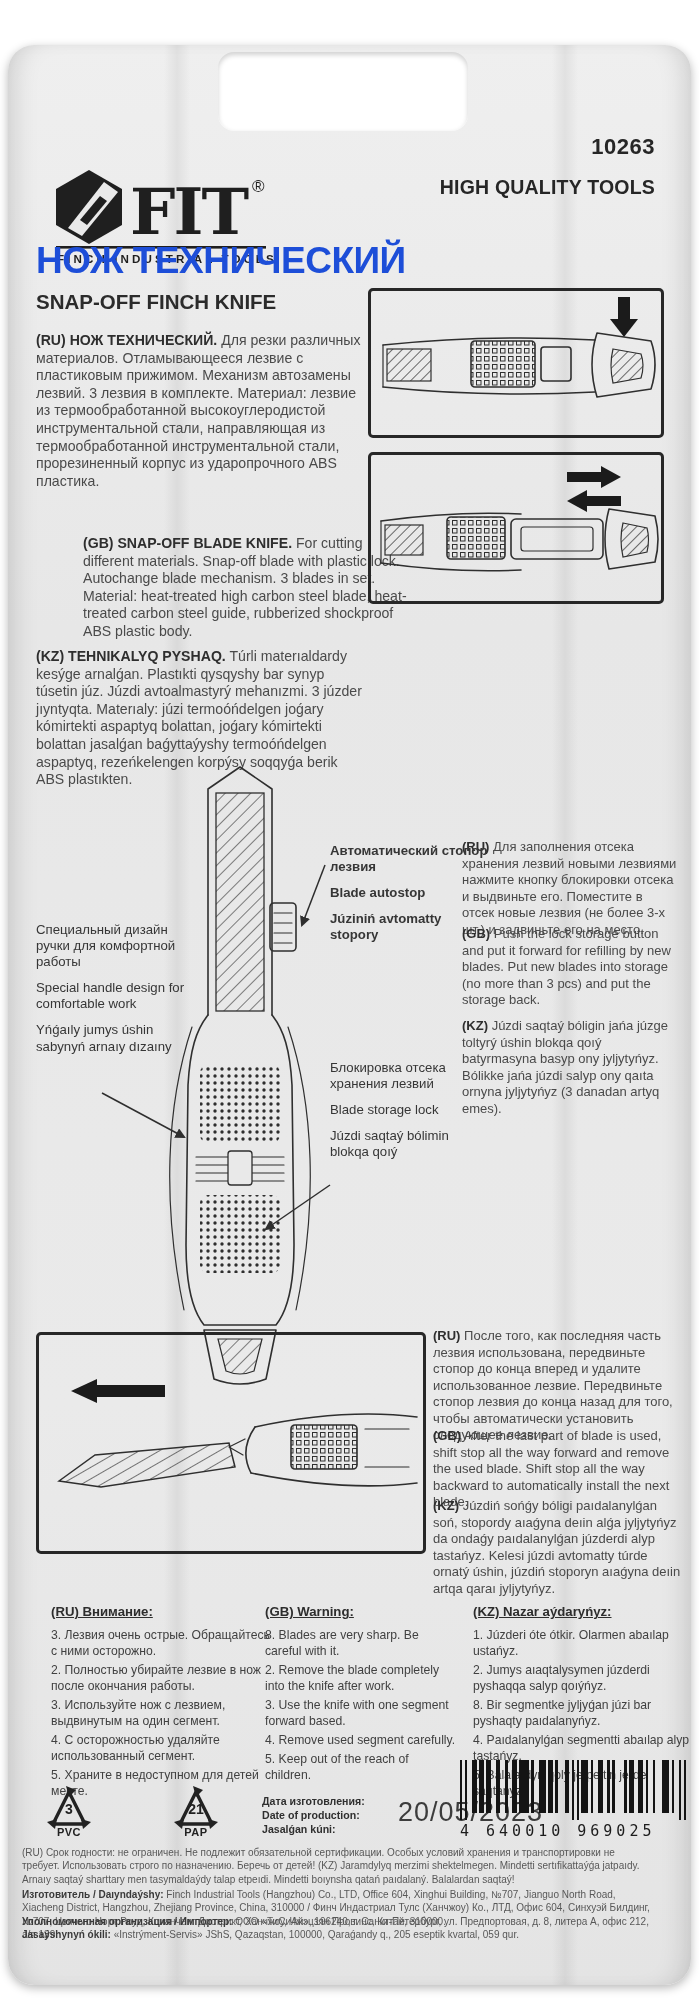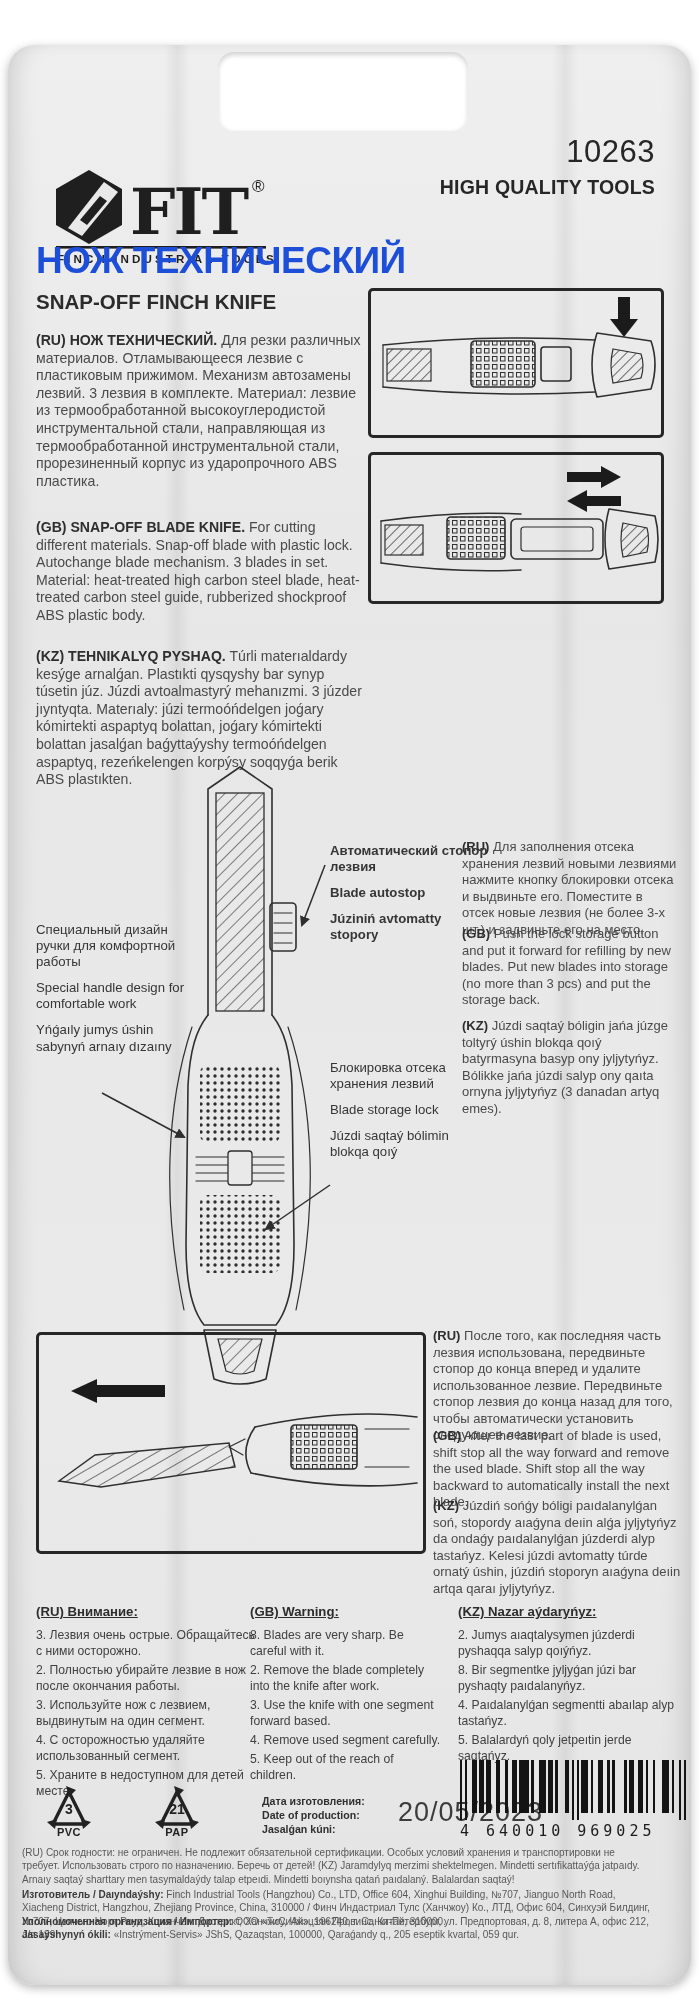--- a/index.html
+++ b/index.html
@@ -11,34 +11,34 @@
         border-radius:26px;
         box-shadow:inset 20px 0 30px -20px rgba(0,0,0,.20),
                    inset -20px 0 30px -20px rgba(0,0,0,.20),
                    0 3px 10px rgba(0,0,0,.28);}
   .crease{position:absolute;top:45px;height:1940px;width:26px;
           background:linear-gradient(90deg,rgba(0,0,0,0) 0%,rgba(0,0,0,.06) 50%,rgba(0,0,0,0) 100%);}
   .hang-slot{position:absolute;left:218px;top:52px;width:250px;height:78px;background:#ffffff;
              border-radius:16px;box-shadow:inset 0 3px 5px rgba(0,0,0,.18),0 1px 0 rgba(255,255,255,.6);}
   .abs{position:absolute;}
   .sku{position:absolute;right:44px;top:134px;width:280px;text-align:right;
-       font-size:31px;font-weight:normal;color:#262626;letter-spacing:.5px;}
+       font-size:22px;font-weight:bold;color:#262626;letter-spacing:.5px;}
   .tagline{position:absolute;right:44px;top:176px;width:300px;text-align:right;
        font-size:19.5px;font-weight:bold;color:#262626;letter-spacing:.2px;}
   .title-ru{position:absolute;left:36px;top:240px;font-size:37px;font-weight:bold;
        color:#1d4ed8;letter-spacing:-.5px;}
   .title-en{position:absolute;left:36px;top:290px;font-size:20.5px;font-weight:bold;color:#2b2b2b;}
   .desc{position:absolute;left:36px;width:332px;font-size:14.1px;line-height:1.25;
         color:#4a4a4a;margin:0;}
   .lead{font-weight:bold;color:#2e2e2e;}
   .box{position:absolute;border:3px solid #272727;border-radius:5px;}
   .feature{position:absolute;font-size:13.2px;line-height:1.22;color:#363636;}
   .feature > div{margin-bottom:10px;}
   .instr{position:absolute;font-size:13px;line-height:1.27;color:#4a4a4a;margin:0;}
-  .warn{position:absolute;top:1604px;}
+  .warn{position:absolute;top:1604px;margin-left:15px;}
   .warn-h{font-size:13.2px;font-weight:bold;text-decoration:underline;color:#2d2d2d;margin-bottom:9px;}
   .witem{font-size:12.2px;line-height:1.31;color:#414141;margin-bottom:3px;}
   .recycle{position:absolute;top:1784px;width:66px;text-align:center;}
   .rec-tri{display:block;margin:0 auto;}
   .rec-code{position:absolute;left:0;top:17px;width:66px;text-align:center;
             font-size:14px;font-weight:bold;color:#222;}
   .rec-mat{font-size:11px;font-weight:bold;color:#222;margin-top:-4px;letter-spacing:.5px;}
   .datebox{position:absolute;left:262px;top:1795px;font-size:10.6px;font-weight:bold;
            line-height:1.3;color:#2f2f2f;}
   .dateval{position:absolute;left:398px;top:1797px;font-size:27px;color:#3c3c3c;letter-spacing:1px;}
@@ -72,21 +72,21 @@
     <rect x="0" y="78" width="210" height="2.6" fill="#1f1f1f"></rect>
     <text x="1" y="95" font-size="11.6" font-weight="bold" letter-spacing="3.1" fill="#1f1f1f">FINCH INDUSTRIAL TOOLS</text>
   </svg>
   <div class="sku">10263</div>
   <div class="tagline">HIGH QUALITY TOOLS</div>
 
   <div class="title-ru">НОЖ ТЕХНИЧЕСКИЙ</div>
   <div class="title-en">SNAP-OFF FINCH KNIFE</div>
 
   <p class="desc" style="top:332px;"><span class="lead">(RU) НОЖ ТЕХНИЧЕСКИЙ.</span> <span>Для резки различных материалов. Отламывающееся лезвие с пластиковым прижимом. Механизм автозамены лезвий. 3 лезвия в комплекте. Материал: лезвие из термообработанной высокоуглеродистой инструментальной стали, направляющая из термообработанной инструментальной стали, прорезиненный корпус из ударопрочного ABS пластика.</span></p>
-  <p class="desc" style="top:519px;"><span class="lead">(GB) SNAP-OFF BLADE KNIFE.</span> <span>For cutting different materials. Snap-off blade with plastic lock. Autochange blade mechanism. 3 blades in set. Material: heat-treated high carbon steel blade, heat-treated carbon steel guide, rubberized shockproof ABS plastic body.</span></p>
+  <p class="desc" style="top:535px;margin-left:47px;"><span class="lead">(GB) SNAP-OFF BLADE KNIFE.</span> <span>For cutting different materials. Snap-off blade with plastic lock. Autochange blade mechanism. 3 blades in set. Material: heat-treated high carbon steel blade, heat-treated carbon steel guide, rubberized shockproof ABS plastic body.</span></p>
   <p class="desc" style="top:648px;"><span class="lead">(KZ) TEHNIKALYQ PYSHAQ.</span> <span>Túrli materıaldardy kesýge arnalǵan. Plastıkti qysqyshy bar synyp túsetin júz. Júzdi avtoalmastyrý mehanızmi. 3 júzder jıyntyqta. Materıaly: júzi termoóńdelgen joǵary kómirtekti aspaptyq bolattan, joǵary kómirtekti bolattan jasalǵan baǵyttaýyshy termoóńdelgen aspaptyq, rezeńkelengen korpýsy soqqyǵa berik ABS plastıkten.</span></p>
 
   <div class="box" style="left:368px;top:288px;width:290px;height:144px;">
     <svg width="290" height="144" viewBox="0 0 290 144">
       <defs>
         <pattern id="b1h" width="7" height="7" patternUnits="userSpaceOnUse" patternTransform="rotate(45)">
           <line x1="0" y1="0" x2="0" y2="7" stroke="#2f2f2f" stroke-width="1.4"></line>
         </pattern>
         <pattern id="b1g" width="8" height="8" patternUnits="userSpaceOnUse">
           <rect x="1.5" y="1.5" width="4.5" height="4.5" fill="none" stroke="#2f2f2f" stroke-width="1"></rect>
@@ -226,37 +226,38 @@
   <div class="warn" style="left:250px;width:192px;">
     <div class="warn-h">(GB) Warning:</div>
     <div class="witem">8. Blades are very sharp. Be careful with it.</div>
     <div class="witem">2. Remove the blade completely into the knife after work.</div>
     <div class="witem">3. Use the knife with one segment forward based.</div>
     <div class="witem">4. Remove used segment carefully.</div>
     <div class="witem">5. Keep out of the reach of children.</div>
   </div>
   <div class="warn" style="left:458px;width:222px;">
     <div class="warn-h">(KZ) Nazar aýdaryńyz:</div>
+    <div class="witem">1. Júzderi óte ótkir. Olarmen abaılap ustańyz.</div>
     <div class="witem">2. Jumys aıaqtalysymen júzderdi pyshaqqa salyp qoıýńyz.</div>
     <div class="witem">8. Bir segmentke jyljyǵan júzi bar pyshaqty paıdalanyńyz.</div>
     <div class="witem">4. Paıdalanylǵan segmentti abaılap alyp tastańyz.</div>
     <div class="witem">5. Balalardyń qoly jetpeıtin jerde saqtańyz.</div>
   </div>
 
   <div class="recycle" style="left:36px;">
     <svg class="rec-tri" width="60" height="46" viewBox="0 0 60 46">
       <path d="M14,40 L30,8 L46,40 Z" fill="none" stroke="#222" stroke-width="3.4" stroke-linejoin="round"></path>
       <polygon points="27,2 37,6 30,13" fill="#222"></polygon>
       <polygon points="52,38 44,45 42,35" fill="#222"></polygon>
       <polygon points="8,38 16,45 18,35" fill="#222"></polygon>
     </svg>
     <div class="rec-code">3</div>
     <div class="rec-mat">PVC</div>
   </div>
-  <div class="recycle" style="left:144px;">
+  <div class="recycle" style="left:163px;">
     <svg class="rec-tri" width="60" height="46" viewBox="0 0 60 46">
       <path d="M14,40 L30,8 L46,40 Z" fill="none" stroke="#222" stroke-width="3.4" stroke-linejoin="round"></path>
       <polygon points="27,2 37,6 30,13" fill="#222"></polygon>
       <polygon points="52,38 44,45 42,35" fill="#222"></polygon>
       <polygon points="8,38 16,45 18,35" fill="#222"></polygon>
     </svg>
     <div class="rec-code">21</div>
     <div class="rec-mat">PAP</div>
   </div>
 

